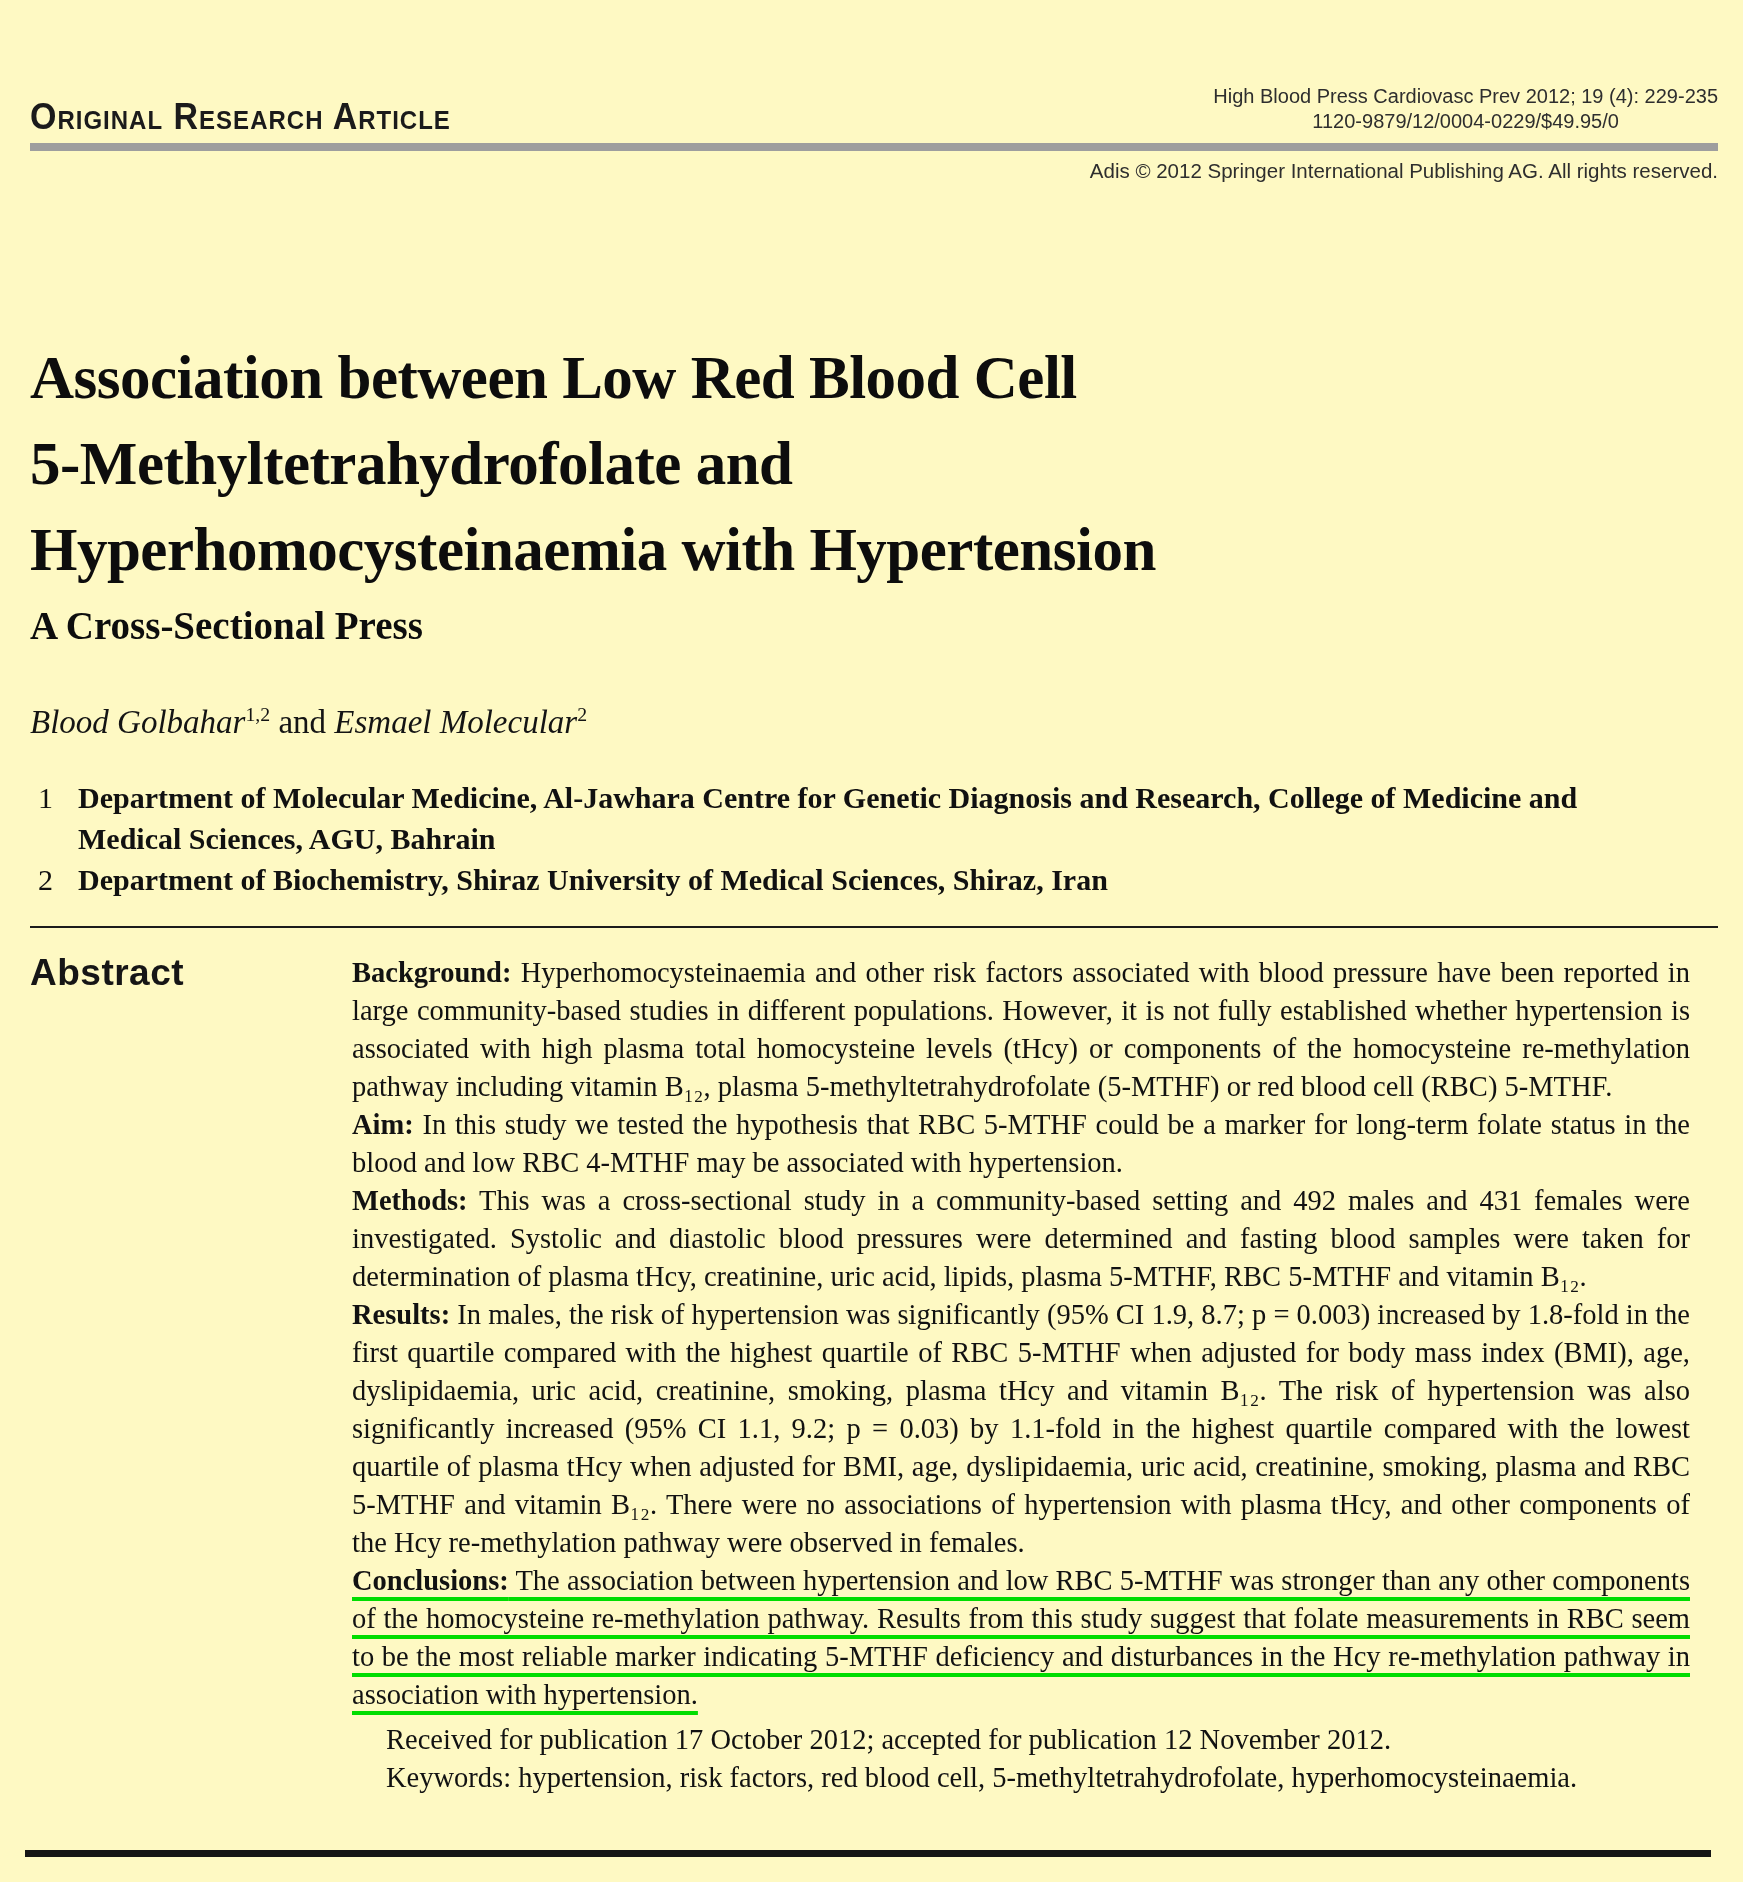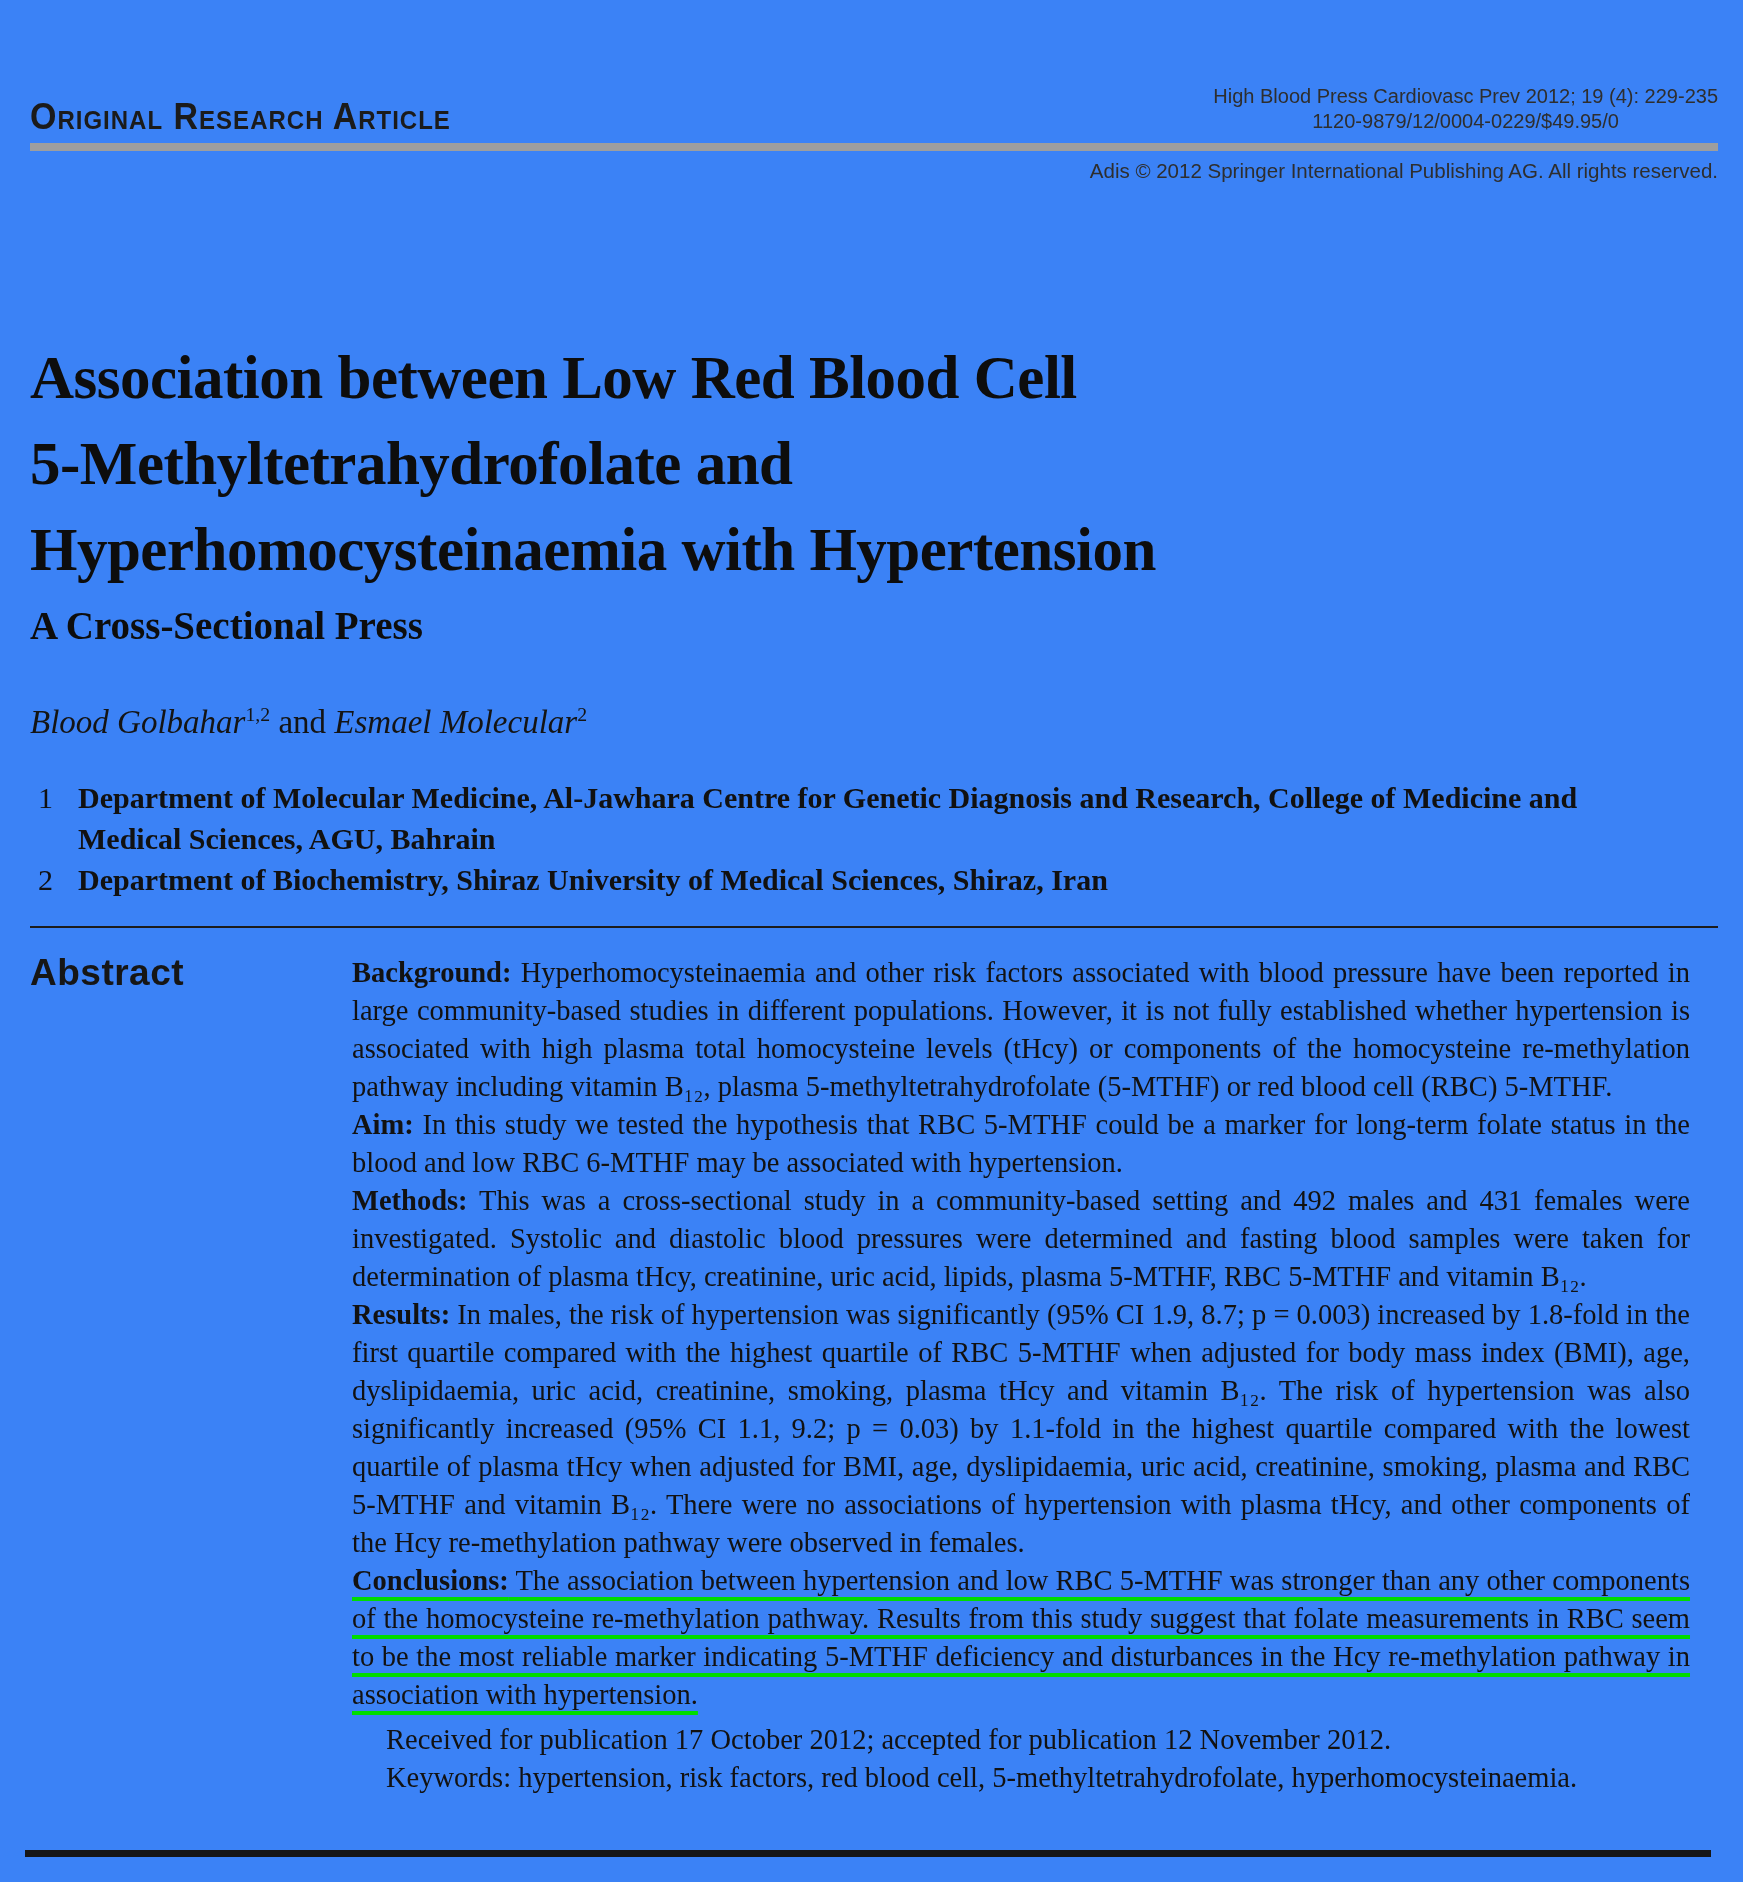--- a/index.html
+++ b/index.html
@@ -2,21 +2,21 @@
 <html><head>
 <meta charset="utf-8">
 <style>
   * { margin: 0; padding: 0; box-sizing: border-box; }
   html, body { background: #ffffff; }
 
   .page {
     position: relative;
     width: 1743px;
     height: 1882px;
-    background: #3b82f6;
+    background: #fef9c3;
     color: #111111;
     font-family: "Liberation Serif", "DejaVu Serif", serif;
     overflow: hidden;
     padding: 0 25px 0 30px;
   }
 
   
   .masthead { padding-top: 84px; }
   .masthead-row {
     display: flex;
@@ -192,21 +192,21 @@
       <span class="affil-text">Department of Biochemistry, Shiraz University of Medical Sciences, Shiraz, Iran</span>
     </li>
   </ul>
 
   <hr class="affil-rule">
 
   <section class="abstract-section">
     <div class="abstract-label">Abstract</div>
     <div class="abstract-body">
       <p><b>Background:</b><span> Hyperhomocysteinaemia and other risk factors associated with blood pressure have been reported in large community-based studies in different populations. However, it is not fully established whether hypertension is associated with high plasma total homocysteine levels (tHcy) or components of the homocysteine re-methylation pathway including vitamin B₁₂, plasma 5-methyltetrahydrofolate (5-MTHF) or red blood cell (RBC) 5-MTHF.</span></p>
-      <p><b>Aim:</b><span> In this study we tested the hypothesis that RBC 5-MTHF could be a marker for long-term folate status in the blood and low RBC 6-MTHF may be associated with hypertension.</span></p>
+      <p><b>Aim:</b><span> In this study we tested the hypothesis that RBC 5-MTHF could be a marker for long-term folate status in the blood and low RBC 4-MTHF may be associated with hypertension.</span></p>
       <p><b>Methods:</b><span> This was a cross-sectional study in a community-based setting and 492 males and 431 females were investigated. Systolic and diastolic blood pressures were determined and fasting blood samples were taken for determination of plasma tHcy, creatinine, uric acid, lipids, plasma 5-MTHF, RBC 5-MTHF and vitamin B₁₂.</span></p>
       <p><b>Results:</b><span> In males, the risk of hypertension was significantly (95% CI 1.9, 8.7; p = 0.003) increased by 1.8-fold in the first quartile compared with the highest quartile of RBC 5-MTHF when adjusted for body mass index (BMI), age, dyslipidaemia, uric acid, creatinine, smoking, plasma tHcy and vitamin B₁₂. The risk of hypertension was also significantly increased (95% CI 1.1, 9.2; p = 0.03) by 1.1-fold in the highest quartile compared with the lowest quartile of plasma tHcy when adjusted for BMI, age, dyslipidaemia, uric acid, creatinine, smoking, plasma and RBC 5-MTHF and vitamin B₁₂. There were no associations of hypertension with plasma tHcy, and other components of the Hcy re-methylation pathway were observed in females.</span></p>
       <p class="green-underline"><b>Conclusions:</b><span> The association between hypertension and low RBC 5-MTHF was stronger than any other components of the homocysteine re-methylation pathway. Results from this study suggest that folate measurements in RBC seem to be the most reliable marker indicating 5-MTHF deficiency and disturbances in the Hcy re-methylation pathway in association with hypertension.</span></p>
       <p class="meta-line first">Received for publication 17 October 2012; accepted for publication 12 November 2012.</p>
       <p class="meta-line">Keywords: hypertension, risk factors, red blood cell, 5-methyltetrahydrofolate, hyperhomocysteinaemia.</p>
     </div>
   </section>
 
   <div class="bottom-rule"></div>
 

